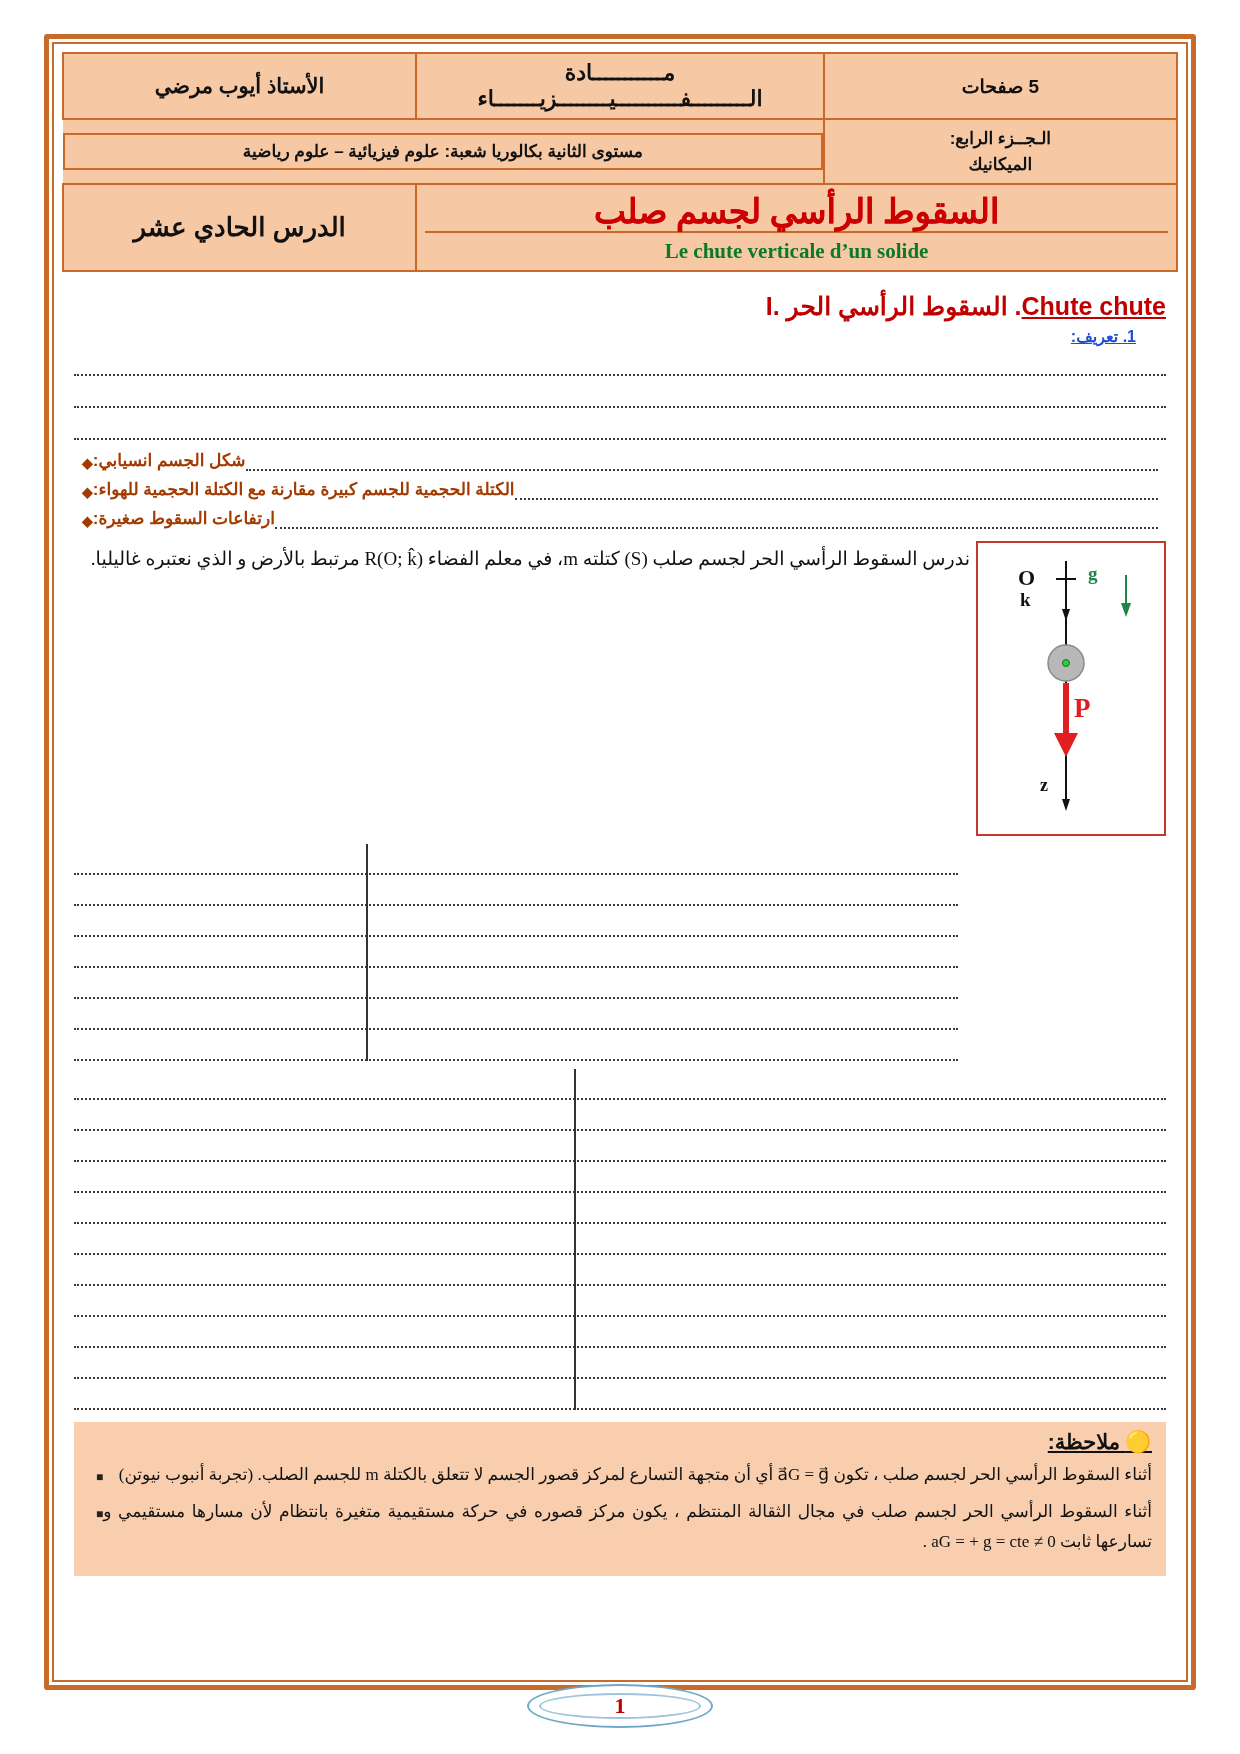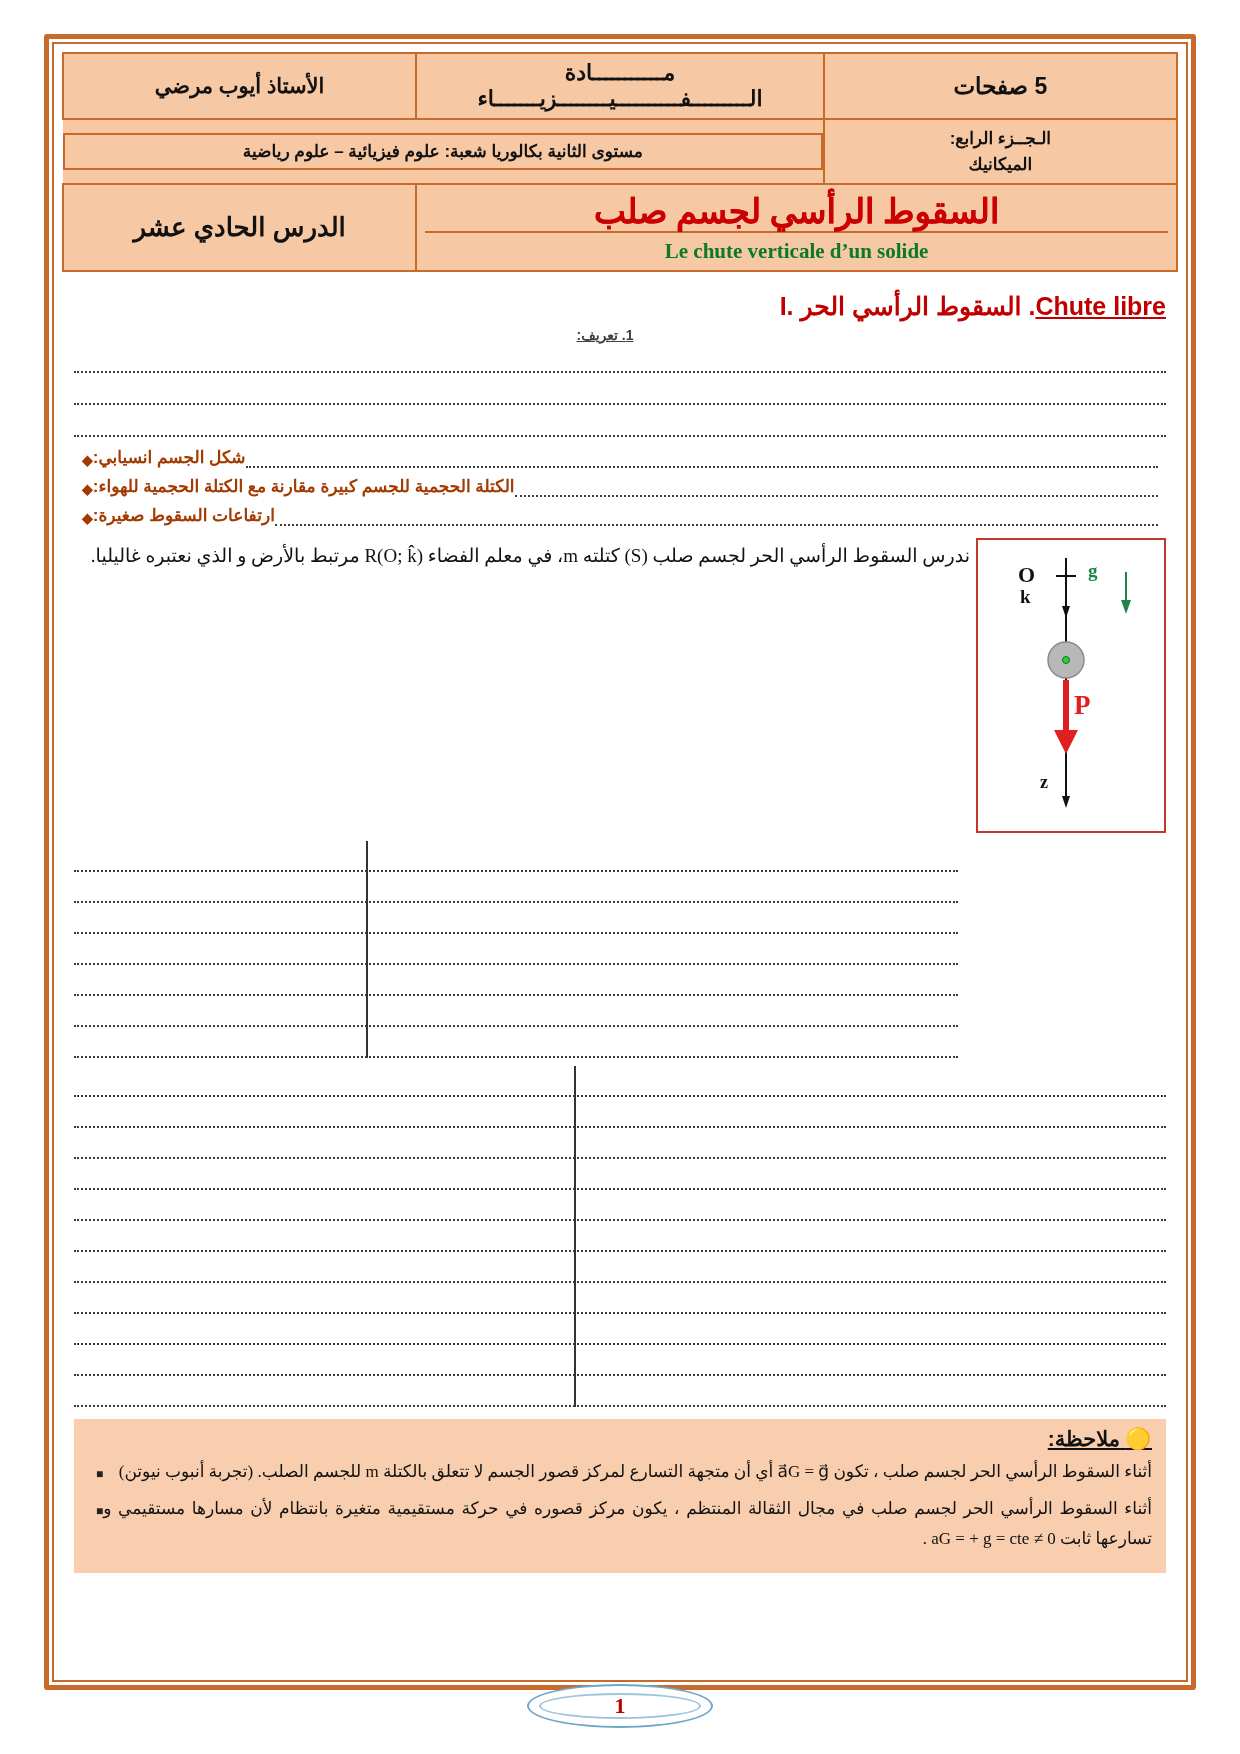--- a/index.html
+++ b/index.html
@@ -39,21 +39,21 @@
   table.hdr { width:100%; border-collapse:collapse; table-layout:fixed; }
   table.hdr td {
     border:2px solid #c86a2a;
     background:#f6c8a4;
     text-align:center;
     vertical-align:middle;
     font-family:"Liberation Sans", sans-serif;
     font-weight:bold;
     padding:6px 8px;
   }
-  .h-pages { width:26%; font-size:23px; }
+  .h-pages { width:26%; font-size:19px; }
   .h-subject { width:30%; font-size:22px; letter-spacing:1px; }
   .h-teacher { width:26%; font-size:21px; }
 
   .h-part { font-size:17px; line-height:1.5; }
   .h-level { font-size:17px; }
   .h-school { font-size:17px; }
 
   .lesson-cell { background:#f6c8a4; font-size:26px; line-height:1.3; }
   .title-cell { background:#f6c8a4; padding:10px 6px 12px; }
   .title-ar {
@@ -73,23 +73,23 @@
   
   .body-area { padding:10px 12px 0 12px; }
   .h1 {
     text-align:right; font-size:25px; font-weight:bold;
     font-family:"Liberation Sans", sans-serif;
     color:#c00000; margin:10px 0 2px;
   }
   .h1 .fr { text-decoration:underline; direction:ltr; display:inline-block; }
   .h1 .num { color:#c00000; }
   .h2 {
-    text-align:center; font-size:14px; font-weight:bold;
-    font-family:"Liberation Sans", sans-serif;
-    color:#404040; margin:6px 0 4px; padding-right:30px;
+    text-align:right; font-size:16px; font-weight:bold;
+    font-family:"Liberation Sans", sans-serif;
+    color:#1d4ed8; margin:6px 0 4px; padding-right:30px;
   }
   .h2 u { text-decoration:underline; }
 
   .dots-line {
     border-bottom:2px dotted #3a3a3a;
     height:26px;
     margin:2px 0 6px;
   }
   .bullets { margin:10px 0 4px; padding:0; list-style:none; }
   .bullets li {
@@ -211,21 +211,21 @@
           <div class="title-fr">Le chute verticale d’un solide</div>
         </td>
         <td class="lesson-cell">الدرس الحادي عشر</td>
       </tr>
     </tbody>
       </table>
 
     <div class="body-area">
 
       <div class="h1">
-        <span class="fr">Chute libre</span><span>.</span>
+        <span class="fr">Chute chute</span><span>.</span>
         <span>السقوط الرأسي الحر</span>
         <span class="num">.I</span>
       </div>
 
       <div class="h2">
         <u>1. تعريف:</u>
       </div>
 
       <div class="dots-line"></div>
       <div class="dots-line"></div>

